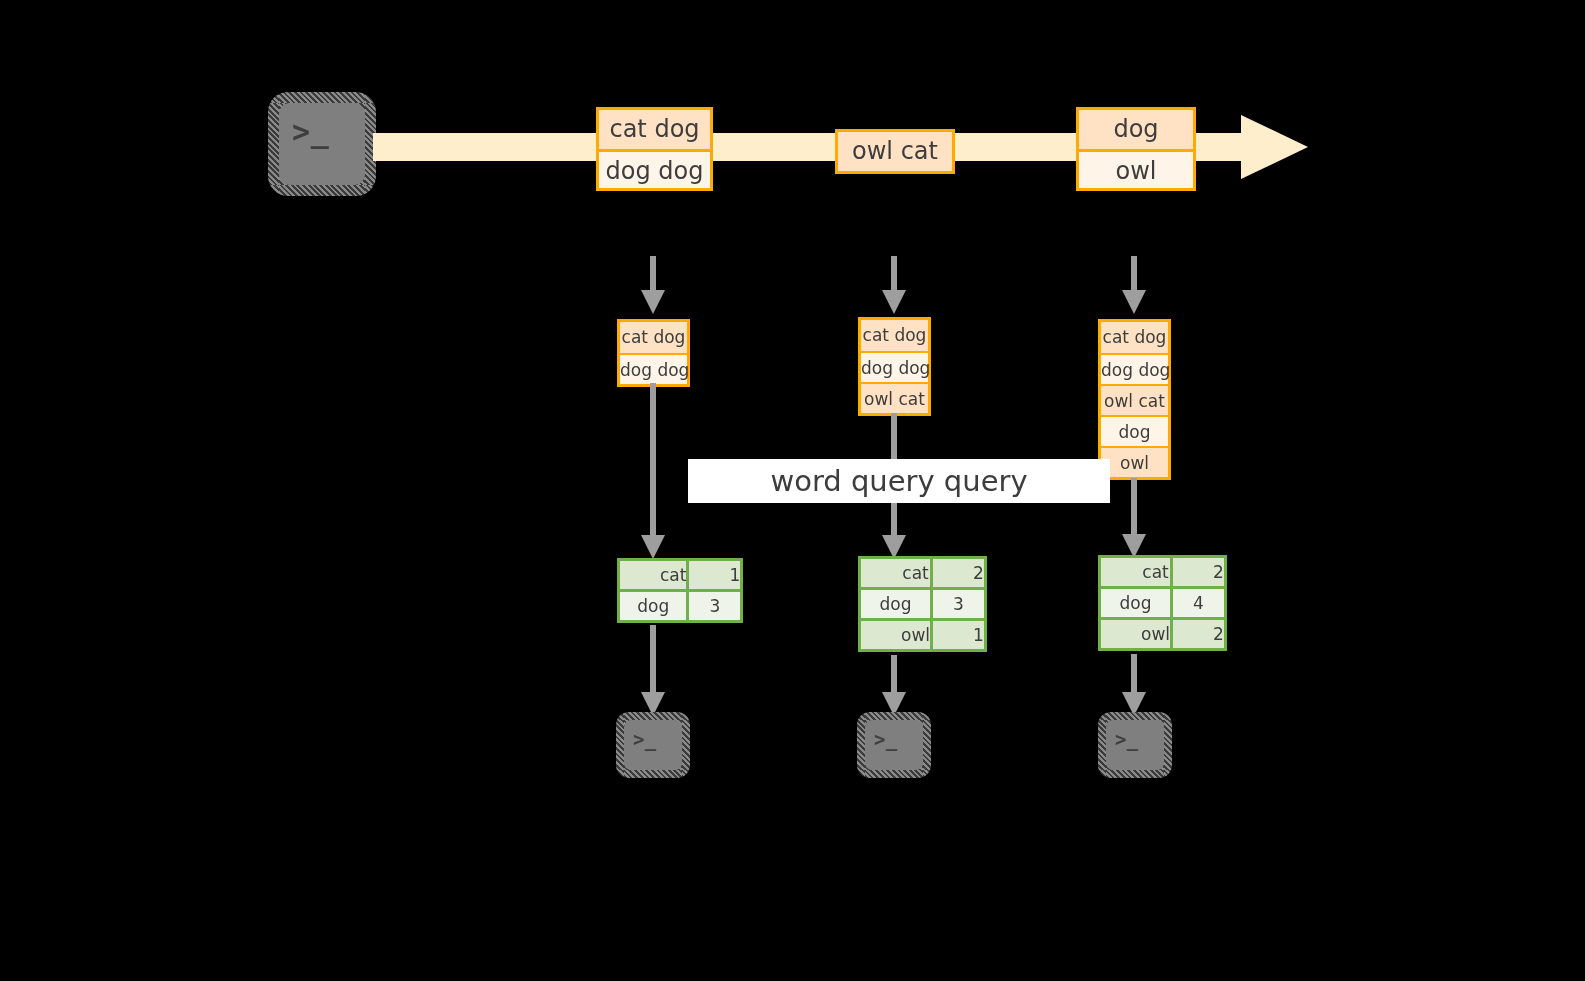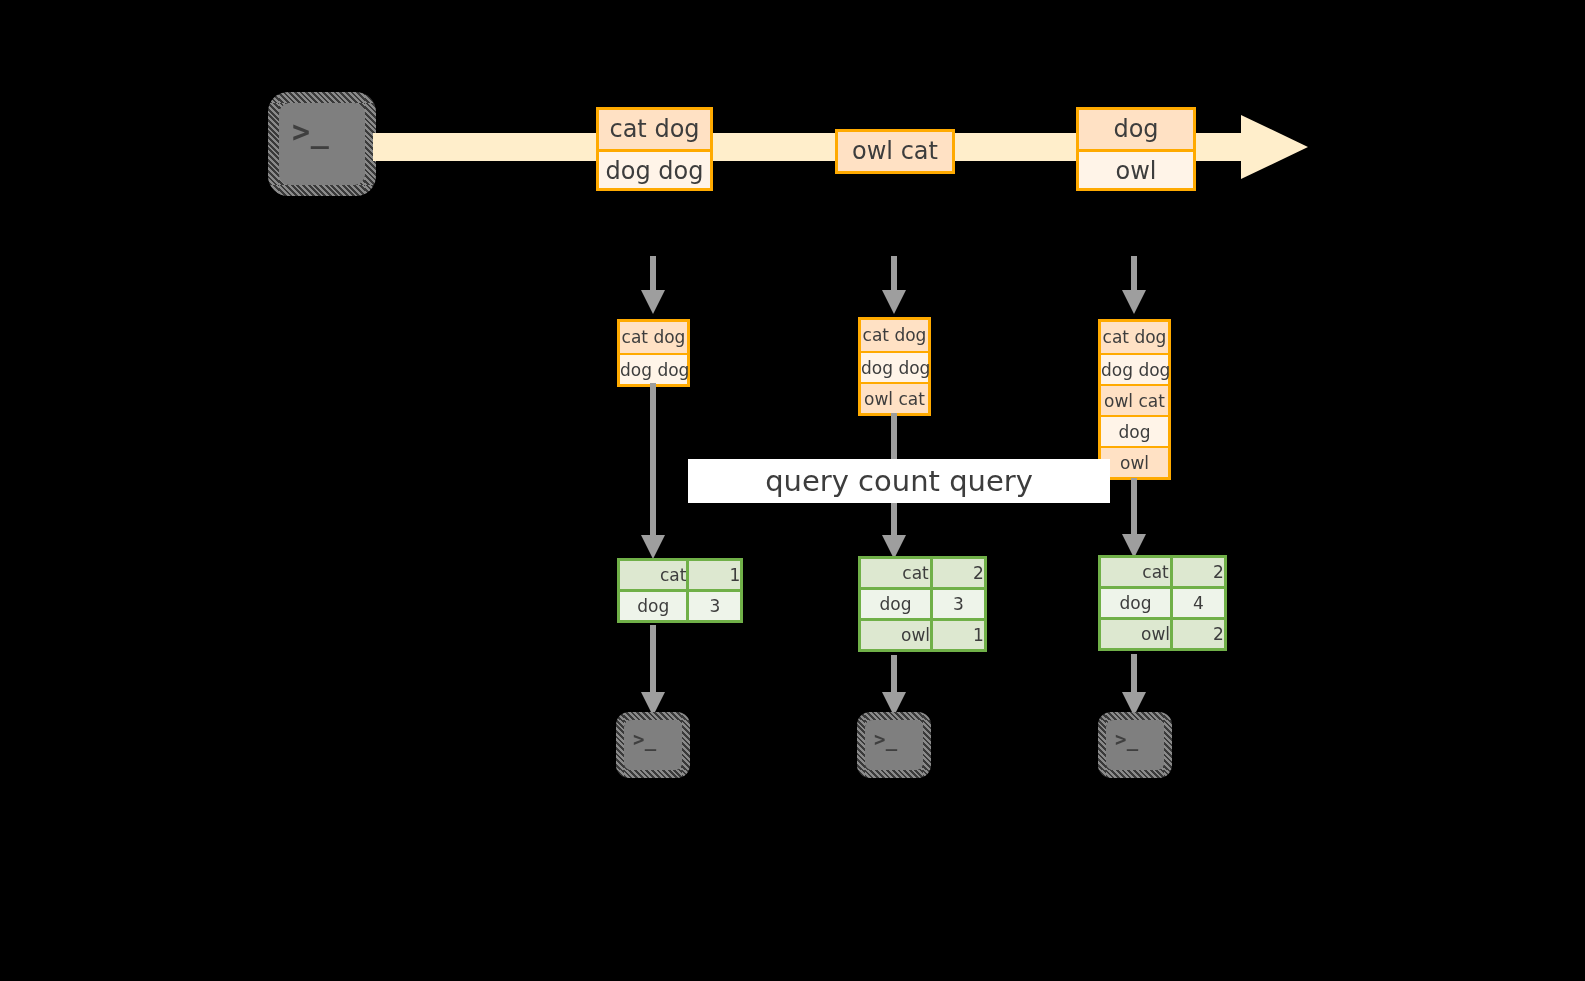--- a/index.html
+++ b/index.html
@@ -303,15 +303,15 @@
   <svg class="conn" style="left:1119px; top:654px; width:30px; height:64px;" viewBox="0 0 30 64">
     <line x1="15" y1="0" x2="15" y2="41" stroke="#9e9e9e" stroke-width="6"></line>
     <polygon points="15,62 3,38 27,38" fill="#9e9e9e"></polygon>
   </svg>
 
   <div class="term term-small" style="left:1098px;">
     <div class="term-inner"></div>
     <div class="term-glyph">&gt;_</div>
   </div>
 
-  <div class="query-label">query count query</div>
+  <div class="query-label">word query query</div>
 
 </div>
 
 </body></html>

